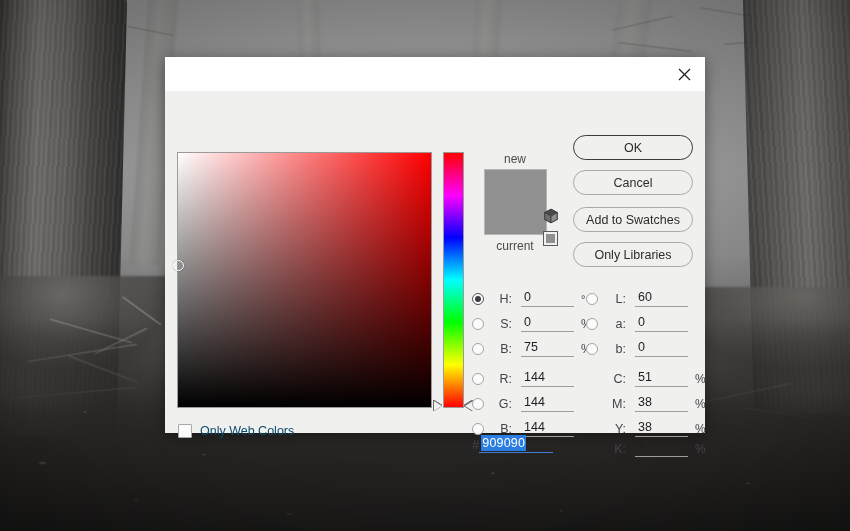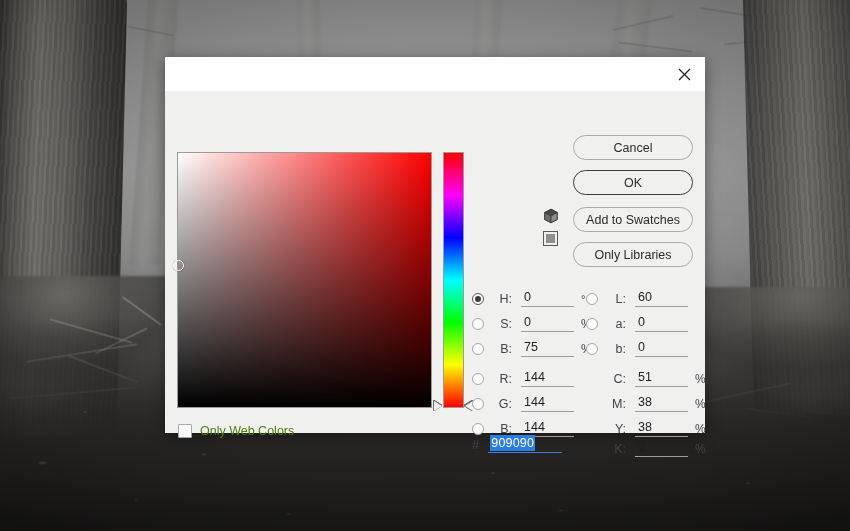--- a/index.html
+++ b/index.html
@@ -248,21 +248,21 @@
   }
   .checkbox-box {
     width: 12px; height: 12px;
     border: 1px solid #a8a8a8;
     background: #fbfbfb;
     border-radius: 1px;
   }
   .checkbox-label {
     margin-left: 8px;
     font-size: 12.5px;
-    color: #4d7c0f;
+    color: #0c4a6e;
   }
 
   
   #color-preview { position: absolute; left: 310px; top: 61px; width: 80px; }
   .preview-caption {
     font-size: 12px; color: #4a4a4a;
     text-align: center; line-height: 15px;
   }
   .preview-swatch {
     width: 63px; height: 66px;
@@ -368,21 +368,20 @@
   
   #hex-row {
     position: absolute;
     left: 307px; top: 344px;
     display: flex; align-items: center;
     font-size: 12.5px;
   }
   .hash { color: #43434b; font-size: 13px; }
   #hex-input {
     width: 70px;
-    margin-left: 9px;
     border-bottom: 1px solid #3d7fd6;
     height: 16px;
     line-height: 16px;
     padding: 0 2px 1px 2px;
     cursor: text;
   }
   #hex-value {
     background: #2a7de2;
     color: #ffffff;
     padding: 1px 1px;
@@ -455,36 +454,41 @@
 
     <div id="hue-strip"></div>
     <div class="hue-arrow hue-arrow-left" style="top: 310px;"></div>
     <div class="hue-arrow hue-arrow-right" style="top: 310px;"></div>
 
     <div id="only-web-colors">
       <span class="checkbox-box"></span>
       <span class="checkbox-label">Only Web Colors</span>
     </div>
 
+    <div id="color-preview">
+      <div class="preview-caption">new</div>
+      <div class="preview-swatch" id="swatch-new" style="background: rgb(144, 144, 144);"></div>
+      <div class="preview-caption" style="margin-top:4px;">current</div>
+    </div>
 
     <div id="gamut-icons">
       <svg width="16" height="16" viewBox="0 0 16 16">
         <polygon points="8,1.3 14.2,4.7 14.2,11.3 8,14.7 1.8,11.3 1.8,4.7" fill="#f0f0ee" stroke="#3b3b3b" stroke-width="1.1"></polygon>
         <polygon points="8,1.3 14.2,4.7 8,8.1 1.8,4.7" fill="#4a4a4a" stroke="#3b3b3b" stroke-width="0.8"></polygon>
         <polygon points="1.8,4.7 8,8.1 8,14.7 1.8,11.3" fill="#6f6f6f" stroke="#3b3b3b" stroke-width="0.8"></polygon>
         <polygon points="8,8.1 14.2,4.7 14.2,11.3 8,14.7" fill="#8d8d8d" stroke="#3b3b3b" stroke-width="0.8"></polygon>
       </svg>
       <div class="swatch-mini">
         <i id="swatch-mini-fill" style="background: rgb(144, 144, 144);"></i>
       </div>
     </div>
 
     <div id="button-column">
+      <button class="pbtn default">OK</button>
       <button class="pbtn">Cancel</button>
-      <button class="pbtn default">OK</button>
       <button class="pbtn gap">Add to Swatches</button>
       <button class="pbtn">Only Libraries</button>
     </div>
 
     <div class="field-row" style="left:307px; top:198px;">
       <span class="radio checked"></span>
       <span class="fname">H:</span>
       <span class="finput">0</span>
       <span class="funit deg">°</span>
     </div>

